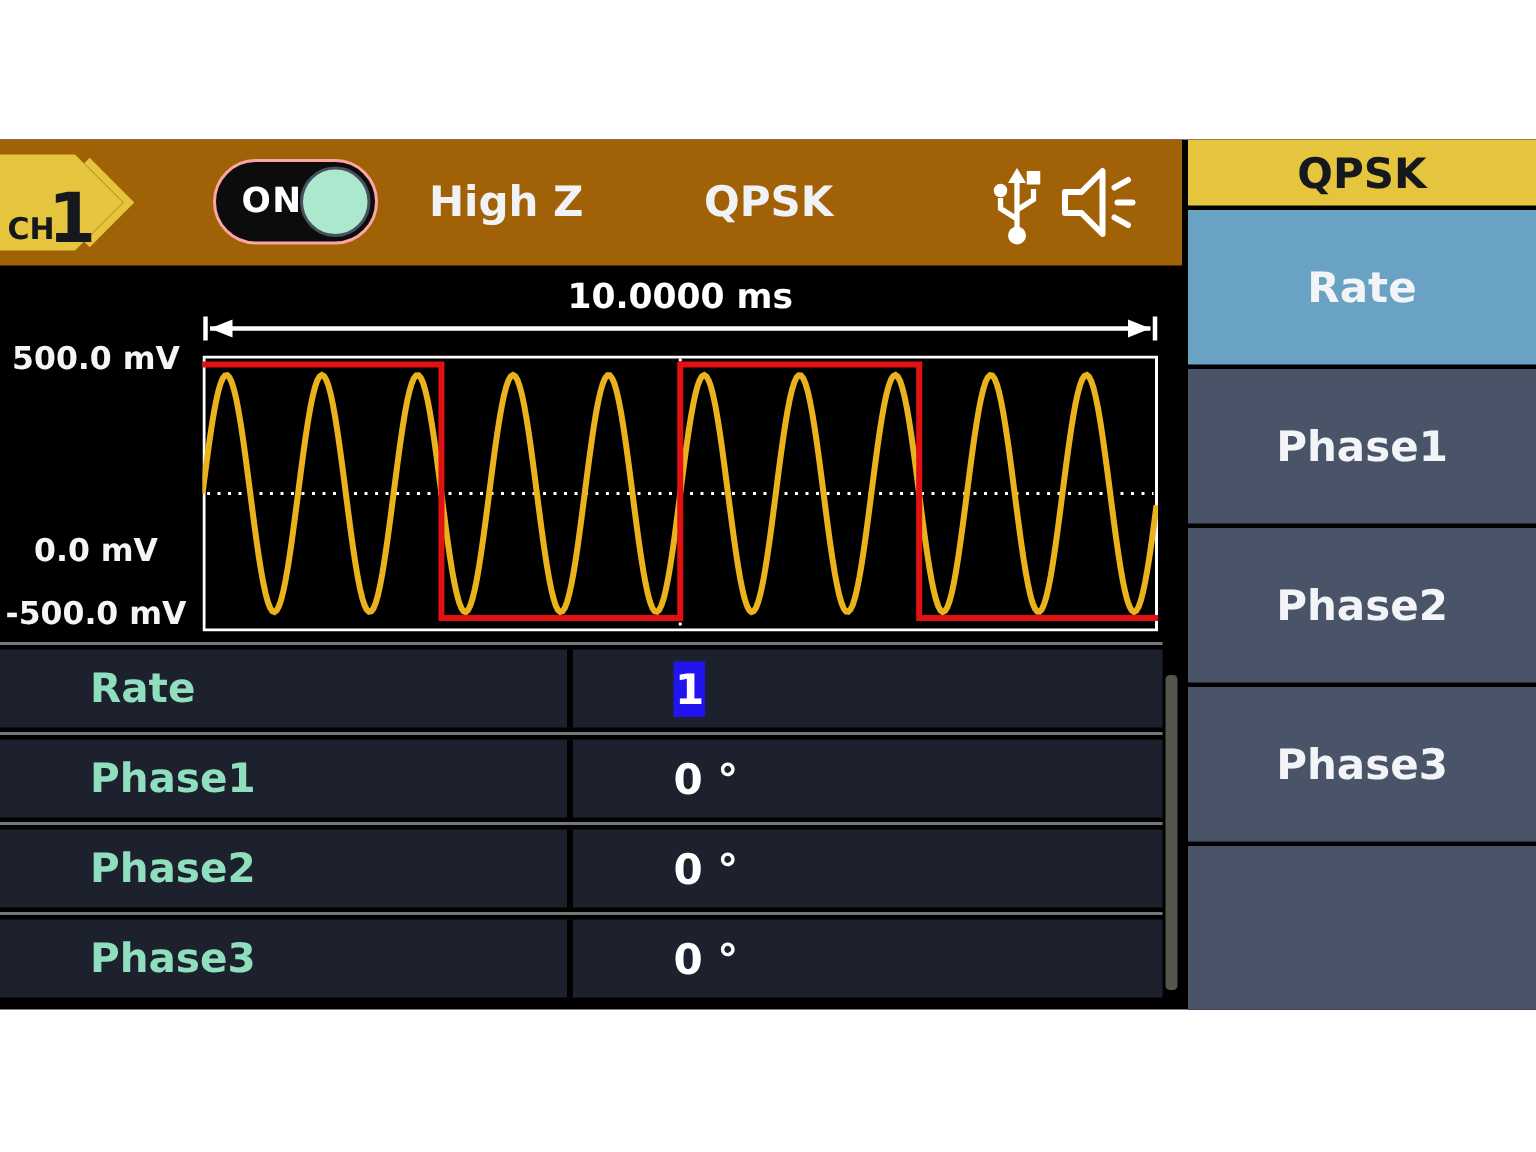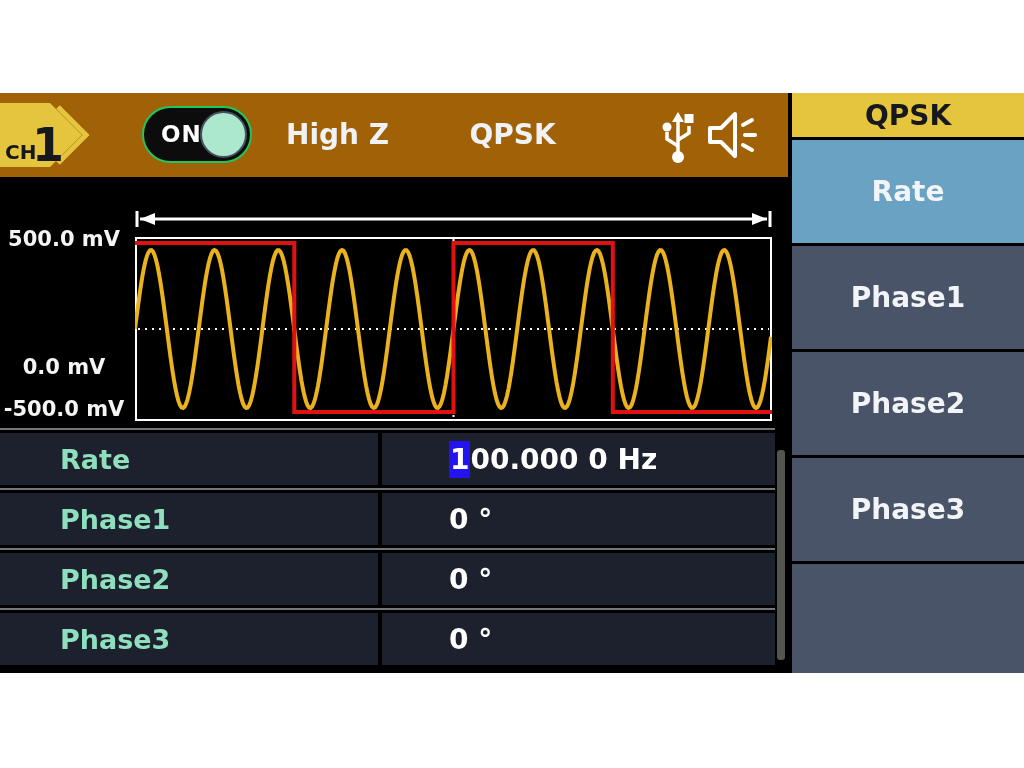--- a/index.html
+++ b/index.html
@@ -4,21 +4,21 @@
 <style>
   * { margin:0; padding:0; box-sizing:border-box; }
   body { background:#ffffff; font-family:"DejaVu Sans", sans-serif; }
   .page { position:relative; width:1024px; height:768px; background:#ffffff; overflow:hidden; }
   .screen { position:absolute; left:0; top:93px; width:1024px; height:580px; background:#000000; }
 
   
   .topbar { position:absolute; left:0; top:0; width:788px; height:84px; background:#a16207; }
   .badge-svg { position:absolute; left:0; top:9px; }
   .toggle { position:absolute; left:142px; top:13px; width:110px; height:57px; border-radius:29px;
-            background:#0c0c0c; border:2px solid #22c55e; }
+            background:#0c0c0c; border:2px solid #fca5a5; }
   .toggle-label { position:absolute; left:17px; top:0; line-height:53px; color:#ffffff; font-size:23px; font-weight:700; letter-spacing:1px; }
   .toggle-knob { position:absolute; right:3px; top:3px; width:47px; height:47px; border-radius:50%;
                  background:#abe8cd; border:2px solid #46505f; }
   .tb-text { position:absolute; top:0; height:84px; line-height:84px; color:#f0f2f5; font-size:28px; font-weight:700; text-align:center; }
   .tb-impedance { left:270px; width:135px; }
   .tb-mode { left:445px; width:135px; }
   .tb-icon { position:absolute; }
 
   
   .time-label { position:absolute; left:135px; top:92px; width:637px; text-align:center;
@@ -84,20 +84,21 @@
       </svg>
 
       <svg class="tb-icon" style="left:706px; top:16px;" width="60" height="52" viewBox="0 0 60 52">
         <polygon points="4,19 15,19 29,5 29,47 15,33 4,33" fill="none" stroke="#ffffff" stroke-width="4" stroke-linejoin="round"></polygon>
         <line x1="37" y1="16" x2="46" y2="11" stroke="#ffffff" stroke-width="4" stroke-linecap="round"></line>
         <line x1="39" y1="26" x2="49" y2="26" stroke="#ffffff" stroke-width="4" stroke-linecap="round"></line>
         <line x1="37" y1="36" x2="46" y2="41" stroke="#ffffff" stroke-width="4" stroke-linecap="round"></line>
       </svg>
     </div>
 
+    <div class="time-label">10.0000 ms</div>
 
     <svg class="arrow-svg" width="637" height="18" viewBox="0 0 637 18">
       <line x1="2" y1="1" x2="2" y2="17" stroke="#ffffff" stroke-width="3"></line>
       <line x1="635" y1="1" x2="635" y2="17" stroke="#ffffff" stroke-width="3"></line>
       <line x1="5" y1="9" x2="632" y2="9" stroke="#ffffff" stroke-width="3"></line>
       <polygon points="5,9 20,3 20,15" fill="#ffffff"></polygon>
       <polygon points="632,9 617,3 617,15" fill="#ffffff"></polygon>
     </svg>
 
     <div class="ylab ylab-top">500.0 mV</div>
@@ -112,21 +113,20 @@
     <polyline points="0.0,92.0 1.5,80.4 3.0,69.0 4.5,58.1 6.0,47.9 7.5,38.7 9.0,30.7 10.5,24.0 12.0,18.8 13.5,15.2 15.0,13.3 16.5,13.1 18.0,14.6 19.5,17.9 21.0,22.7 22.5,29.0 24.0,36.8 25.5,45.7 27.0,55.6 28.5,66.4 30.0,77.7 31.5,89.3 33.0,100.9 34.5,112.4 36.0,123.4 37.5,133.8 39.0,143.2 40.5,151.5 42.0,158.5 43.5,164.1 45.0,168.1 46.5,170.4 48.0,171.0 49.5,169.9 51.0,167.0 52.5,162.6 54.0,156.6 55.5,149.2 57.0,140.5 58.5,130.8 60.0,120.2 61.5,109.0 63.0,97.5 64.5,85.8 66.0,74.2 67.5,63.1 69.0,52.6 70.5,42.9 72.0,34.3 73.5,27.0 75.0,21.1 76.5,16.7 78.0,14.0 79.5,13.0 81.0,13.7 82.5,16.2 84.0,20.2 85.5,25.9 87.0,33.0 88.5,41.4 90.0,50.9 91.5,61.3 93.0,72.3 94.5,83.8 96.0,95.5 97.5,107.1 99.0,118.4 100.5,129.1 102.0,138.9 103.5,147.8 105.0,155.4 106.5,161.7 108.0,166.4 109.5,169.5 111.0,170.9 112.5,170.6 114.0,168.6 115.5,164.9 117.0,159.6 118.5,152.8 120.0,144.7 121.5,135.4 123.0,125.2 124.5,114.3 126.0,102.9 127.5,91.2 129.0,79.6 130.5,68.2 132.0,57.4 133.5,47.3 135.0,38.2 136.5,30.2 138.0,23.6 139.5,18.6 141.0,15.1 142.5,13.3 144.0,13.2 145.5,14.8 147.0,18.1 148.5,23.1 150.0,29.5 151.5,37.3 153.0,46.3 154.5,56.3 156.0,67.1 157.5,78.4 159.0,90.1 160.5,101.7 162.0,113.2 163.5,124.2 165.0,134.4 166.5,143.8 168.0,152.0 169.5,158.9 171.0,164.4 172.5,168.3 174.0,170.5 175.5,171.0 177.0,169.7 178.5,166.8 180.0,162.2 181.5,156.1 183.0,148.6 184.5,139.9 186.0,130.1 187.5,119.5 189.0,108.2 190.5,96.7 192.0,85.0 193.5,73.5 195.0,62.4 196.5,51.9 198.0,42.3 199.5,33.8 201.0,26.5 202.5,20.7 204.0,16.5 205.5,13.9 207.0,13.0 208.5,13.8 210.0,16.4 211.5,20.6 213.0,26.3 214.5,33.5 216.0,42.0 217.5,51.5 219.0,62.0 220.5,73.1 222.0,84.6 223.5,96.3 225.0,107.9 226.5,119.1 228.0,129.7 229.5,139.6 231.0,148.3 232.5,155.9 234.0,162.0 235.5,166.7 237.0,169.7 238.5,170.9 240.0,170.5 241.5,168.4 243.0,164.6 244.5,159.1 246.0,152.3 247.5,144.1 249.0,134.8 250.5,124.5 252.0,113.5 253.5,102.1 255.0,90.4 256.5,78.8 258.0,67.5 259.5,56.7 261.0,46.6 262.5,37.6 264.0,29.8 265.5,23.3 267.0,18.3 268.5,14.9 270.0,13.2 271.5,13.2 273.0,15.0 274.5,18.4 276.0,23.5 277.5,30.0 279.0,37.9 280.5,47.0 282.0,57.0 283.5,67.8 285.0,79.2 286.5,90.8 288.0,102.5 289.5,113.9 291.0,124.9 292.5,135.1 294.0,144.4 295.5,152.5 297.0,159.4 298.5,164.7 300.0,168.5 301.5,170.6 303.0,170.9 304.5,169.6 306.0,166.5 307.5,161.9 309.0,155.7 310.5,148.1 312.0,139.3 313.5,129.4 315.0,118.7 316.5,107.5 318.0,95.9 319.5,84.2 321.0,72.7 322.5,61.6 324.0,51.2 325.5,41.7 327.0,33.3 328.5,26.1 330.0,20.4 331.5,16.3 333.0,13.8 334.5,13.0 336.0,14.0 337.5,16.6 339.0,20.9 340.5,26.8 342.0,34.0 343.5,42.6 345.0,52.2 346.5,62.7 348.0,73.9 349.5,85.4 351.0,97.1 352.5,108.6 354.0,119.8 355.5,130.4 357.0,140.2 358.5,148.9 360.0,156.3 361.5,162.4 363.0,166.9 364.5,169.8 366.0,171.0 367.5,170.4 369.0,168.2 370.5,164.2 372.0,158.7 373.5,151.8 375.0,143.5 376.5,134.1 378.0,123.8 379.5,112.8 381.0,101.3 382.5,89.7 384.0,78.0 385.5,66.7 387.0,56.0 388.5,46.0 390.0,37.0 391.5,29.3 393.0,22.9 394.5,18.0 396.0,14.7 397.5,13.2 399.0,13.3 400.5,15.2 402.0,18.7 403.5,23.8 405.0,30.5 406.5,38.5 408.0,47.6 409.5,57.7 411.0,68.6 412.5,80.0 414.0,91.6 415.5,103.3 417.0,114.7 418.5,125.6 420.0,135.7 421.5,145.0 423.0,153.0 424.5,159.8 426.0,165.0 427.5,168.7 429.0,170.6 430.5,170.9 432.0,169.4 433.5,166.3 435.0,161.5 436.5,155.2 438.0,147.5 439.5,138.6 441.0,128.7 442.5,118.0 444.0,106.7 445.5,95.1 447.0,83.4 448.5,72.0 450.0,60.9 451.5,50.5 453.0,41.1 454.5,32.7 456.0,25.7 457.5,20.1 459.0,16.0 460.5,13.7 462.0,13.0 463.5,14.1 465.0,16.8 466.5,21.3 468.0,27.2 469.5,34.6 471.0,43.2 472.5,52.9 474.0,63.4 475.5,74.6 477.0,86.2 478.5,97.8 480.0,109.4 481.5,120.6 483.0,131.1 484.5,140.8 486.0,149.4 487.5,156.8 489.0,162.7 490.5,167.2 492.0,169.9 493.5,171.0 495.0,170.3 496.5,168.0 498.0,163.9 499.5,158.3 501.0,151.3 502.5,142.9 504.0,133.5 505.5,123.1 507.0,112.0 508.5,100.6 510.0,88.9 511.5,77.3 513.0,66.0 514.5,55.3 516.0,45.4 517.5,36.5 519.0,28.8 520.5,22.5 522.0,17.7 523.5,14.6 525.0,13.1 526.5,13.4 528.0,15.3 529.5,19.0 531.0,24.2 532.5,31.0 534.0,39.0 535.5,48.3 537.0,58.4 538.5,69.3 540.0,80.7 541.5,92.4 543.0,104.0 544.5,115.4 546.0,126.3 547.5,136.4 549.0,145.5 550.5,153.5 552.0,160.2 553.5,165.3 555.0,168.8 556.5,170.7 558.0,170.8 559.5,169.3 561.0,166.0 562.5,161.1 564.0,154.7 565.5,147.0 567.0,138.0 568.5,128.0 570.0,117.3 571.5,106.0 573.0,94.3 574.5,82.7 576.0,71.2 577.5,60.2 579.0,49.9 580.5,40.5 582.0,32.2 583.5,25.3 585.0,19.8 586.5,15.8 588.0,13.6 589.5,13.0 591.0,14.2 592.5,17.1 594.0,21.6 595.5,27.7 597.0,35.1 598.5,43.8 600.0,53.6 601.5,64.2 603.0,75.4 604.5,86.9 606.0,98.6 607.5,110.1 609.0,121.3 610.5,131.8 612.0,141.4 613.5,150.0 615.0,157.2 616.5,163.1 618.0,167.4 619.5,170.0 621.0,171.0 622.5,170.2 624.0,167.7 625.5,163.6 627.0,157.9 628.5,150.7 630.0,142.3 631.5,132.8 633.0,122.4 634.5,111.3 636.0,99.8" fill="none" stroke="#eab31e" stroke-width="4"></polyline>
         <path d="M0,6 L0.0,6 L159.3,6 L159.3,175 L318.5,175 L318.5,6 L477.8,6 L477.8,175 L637.0,175" fill="none" stroke="#e01111" stroke-width="4"></path>
       </svg>
 
     <div class="param-table">
       <div class="tsep"></div>
       <div class="prow">
         <div class="pcell-label">Rate</div>
         <div class="pcell-value">
             <span class="cursor">1</span>
-            <span>00.000 0 Hz</span>
           </div>
       </div>
       <div class="tsep"></div>
       <div class="prow">
         <div class="pcell-label">Phase1</div>
         <div class="pcell-value">0 °</div>
       </div>
       <div class="tsep"></div>
       <div class="prow">
         <div class="pcell-label">Phase2</div>

